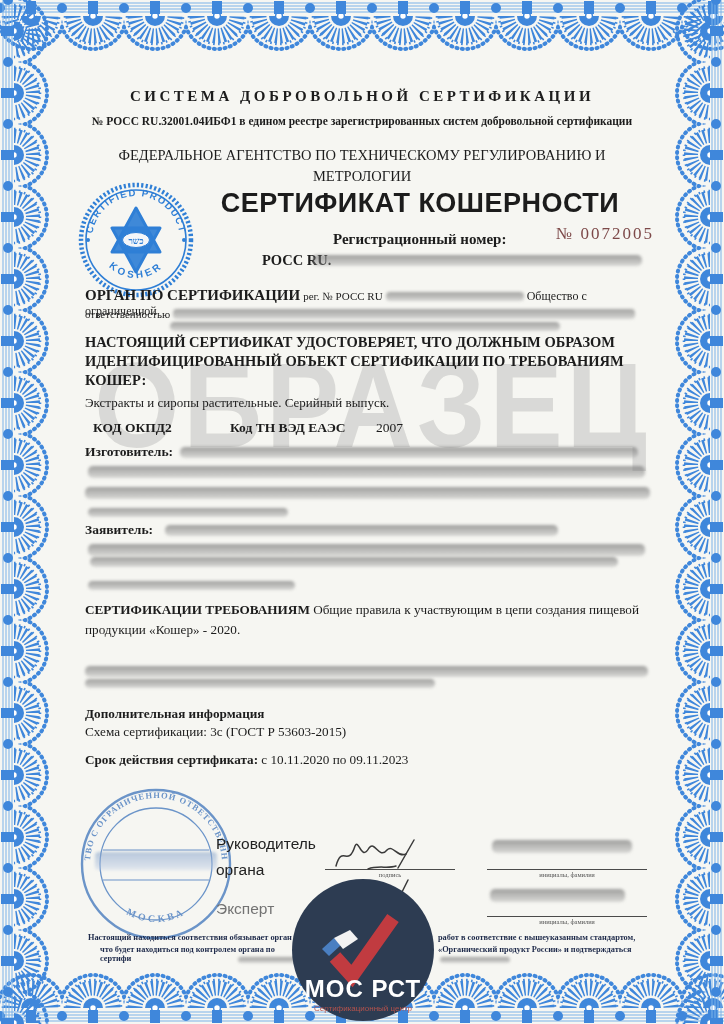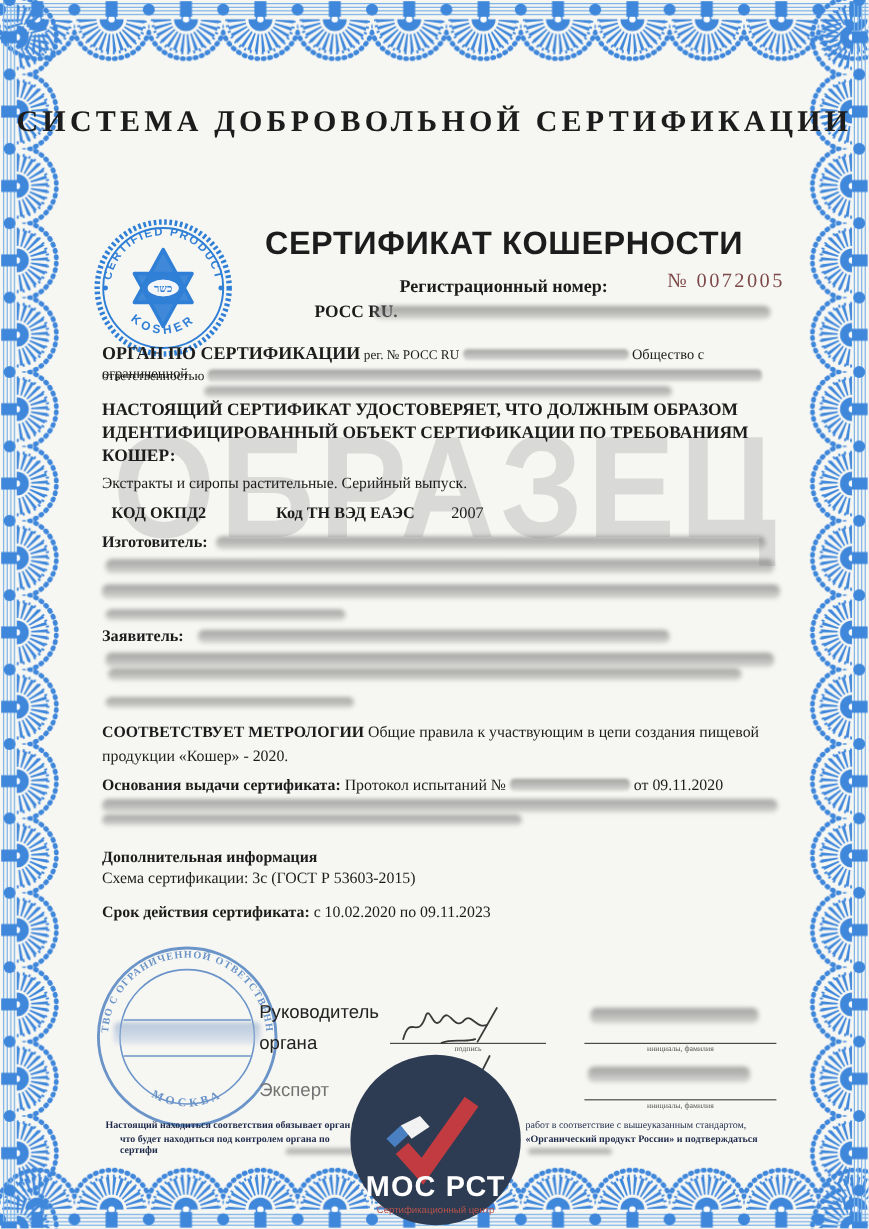--- a/index.html
+++ b/index.html
@@ -122,21 +122,23 @@
       <rect x="36" y="26" width="13" height="10" fill="#3f87db"></rect>
       <circle cx="42" cy="0" r="5" fill="#3f87db"></circle>
           <circle cx="42" cy="62" r="5" fill="#3f87db"></circle>
     </pattern>
       </defs>
     <rect width="50" height="1024" fill="url(#pr)"></rect>
   </svg>
 
   <div class="abs watermark" style="left:94px;top:336px">ОБРАЗЕЦ</div>
 
-  <div class="abs txt ctr b" style="left:0;top:88px;width:724px;font-size:25px;letter-spacing:3.5px">СИСТЕМА ДОБРОВОЛЬНОЙ СЕРТИФИКАЦИИ</div>
+  <div class="abs txt ctr b" style="left:0;top:88px;width:724px;font-size:15px;letter-spacing:3.5px">СИСТЕМА ДОБРОВОЛЬНОЙ СЕРТИФИКАЦИИ</div>
+  <div class="abs txt ctr b" style="left:82px;top:114px;width:560px;font-size:11.5px;line-height:1.25">№ РОСС RU.32001.04ИБФ1 в едином реестре зарегистрированных систем добровольной сертификации</div>
+  <div class="abs txt ctr" style="left:102px;top:145px;width:520px;font-size:14.5px;line-height:1.45">ФЕДЕРАЛЬНОЕ АГЕНТСТВО ПО ТЕХНИЧЕСКОМУ РЕГУЛИРОВАНИЮ И МЕТРОЛОГИИ</div>
 
   <svg class="abs txt" style="left:76px;top:178px" width="120" height="120" viewBox="0 0 120 120">
     <g fill="none" stroke="#2f7fd6">
       <circle cx="60" cy="62" r="55" stroke-width="4.5" stroke-dasharray="2.2,2.2"></circle>
       <circle cx="60" cy="62" r="50" stroke-width="1.6"></circle>
     </g>
     <defs>
       <path id="sealTop" d="M 16,62 A 44,44 0 0 1 104,62"></path>
       <path id="sealBot" d="M 22,62 A 38,38 0 0 0 98,62"></path>
     </defs>
@@ -188,39 +190,33 @@
   <div class="blur-bar" style="left:85px;top:487px;width:565px;height:12px"></div>
   <div class="blur-bar" style="left:88px;top:508px;width:200px;height:9px"></div>
 
   <div class="abs txt b" style="left:85px;top:522px;font-size:13.5px">Заявитель:</div>
   <div class="blur-bar" style="left:165px;top:525px;width:393px;height:11px"></div>
   <div class="blur-bar" style="left:88px;top:544px;width:557px;height:12px"></div>
   <div class="blur-bar" style="left:90px;top:557px;width:528px;height:10px"></div>
   <div class="blur-bar" style="left:88px;top:581px;width:207px;height:9px"></div>
 
   <div class="abs txt" style="left:85px;top:600px;width:565px;font-size:13.2px;line-height:1.5">
-    <b>СООТВЕТСТВУЕТ МЕТРОЛОГИИ</b>
+    <b>СЕРТИФИКАЦИИ ТРЕБОВАНИЯМ</b>
     <span>Общие правила к участвующим в цепи создания пищевой продукции «Кошер» - 2020.</span>
   </div>
 
-  <div class="abs txt" style="left:85px;top:646px;width:575px;font-size:13.2px">
-    <b>Основания выдачи сертификата:</b>
-    <span>Протокол испытаний №</span>
-    <span class="blur-inline" style="width:100px;height:10px"></span>
-    <span>от 09.11.2020</span>
-  </div>
   <div class="blur-bar" style="left:85px;top:666px;width:563px;height:11px"></div>
   <div class="blur-bar" style="left:85px;top:679px;width:350px;height:9px"></div>
 
   <div class="abs txt b" style="left:85px;top:706px;font-size:13.2px">Дополнительная информация</div>
   <div class="abs txt" style="left:85px;top:724px;font-size:13.2px">Схема сертификации: 3с (ГОСТ Р 53603-2015)</div>
 
   <div class="abs txt" style="left:85px;top:752px;font-size:13.2px">
     <b>Срок действия сертификата:</b>
-    <span>с 10.02.2020 по 09.11.2023</span>
+    <span>с 10.11.2020 по 09.11.2023</span>
   </div>
 
   <svg class="abs" style="left:78px;top:786px;z-index:3;opacity:.82" width="156" height="156" viewBox="0 0 156 156">
     <g fill="none" stroke="#4d7fc0">
       <circle cx="78" cy="78" r="74" stroke-width="2.4"></circle>
       <circle cx="78" cy="78" r="56" stroke-width="1.3"></circle>
       <line x1="25" y1="64" x2="131" y2="64" stroke-width="1.2"></line>
       <line x1="25" y1="94" x2="131" y2="94" stroke-width="1.2"></line>
     </g>
     <defs>
@@ -253,21 +249,21 @@
   <div class="blur-bar" style="left:492px;top:840px;width:140px;height:13px"></div>
   <div class="sig-line" style="left:487px;top:869px;width:160px"></div>
   <div class="caption" style="left:487px;top:871px;width:160px">инициалы, фамилия</div>
 
   <div class="abs txt sans" style="left:216px;top:900px;font-size:15.5px;color:#737373">Эксперт</div>
   <div class="blur-bar" style="left:490px;top:889px;width:135px;height:13px"></div>
   <div class="sig-line" style="left:487px;top:916px;width:160px"></div>
   <div class="caption" style="left:487px;top:918px;width:160px">инициалы, фамилия</div>
 
   <div class="abs" style="left:88px;top:933px;width:210px;font-size:8.3px;font-weight:bold;color:#1e2a4a;z-index:4">Настоящий находиться соответствия обязывает орган</div>
-  <div class="abs" style="left:438px;top:933px;width:212px;font-size:8.3px;font-weight:normal;color:#1e2a4a;z-index:4">работ в соответствие с вышеуказанным стандартом,</div>
+  <div class="abs" style="left:438px;top:933px;width:212px;font-size:8.3px;font-weight:bold;color:#1e2a4a;z-index:4">работ в соответствие с вышеуказанным стандартом,</div>
   <div class="abs" style="left:100px;top:945px;width:200px;font-size:8.3px;font-weight:bold;color:#1e2a4a;z-index:4">что будет находиться под контролем органа по сертифи</div>
   <div class="abs" style="left:438px;top:945px;width:210px;font-size:8.3px;font-weight:bold;color:#1e2a4a;z-index:4">«Органический продукт России»  и подтверждаться</div>
   <div class="blur-bar" style="left:238px;top:957px;width:60px;height:6px;z-index:4"></div>
   <div class="blur-bar" style="left:440px;top:957px;width:70px;height:6px;z-index:4"></div>
 
   <svg class="abs" style="left:288px;top:877px;z-index:6" width="150" height="150" viewBox="0 0 150 150">
     <circle cx="75" cy="73" r="71" fill="#2d3c52"></circle>
     <g>
       <polygon points="34,72 46,61 53,68 41,79" fill="#4a7fc1"></polygon>
       <polygon points="46,61 62,53 70,62 55,72" fill="#f2f2f2"></polygon>

